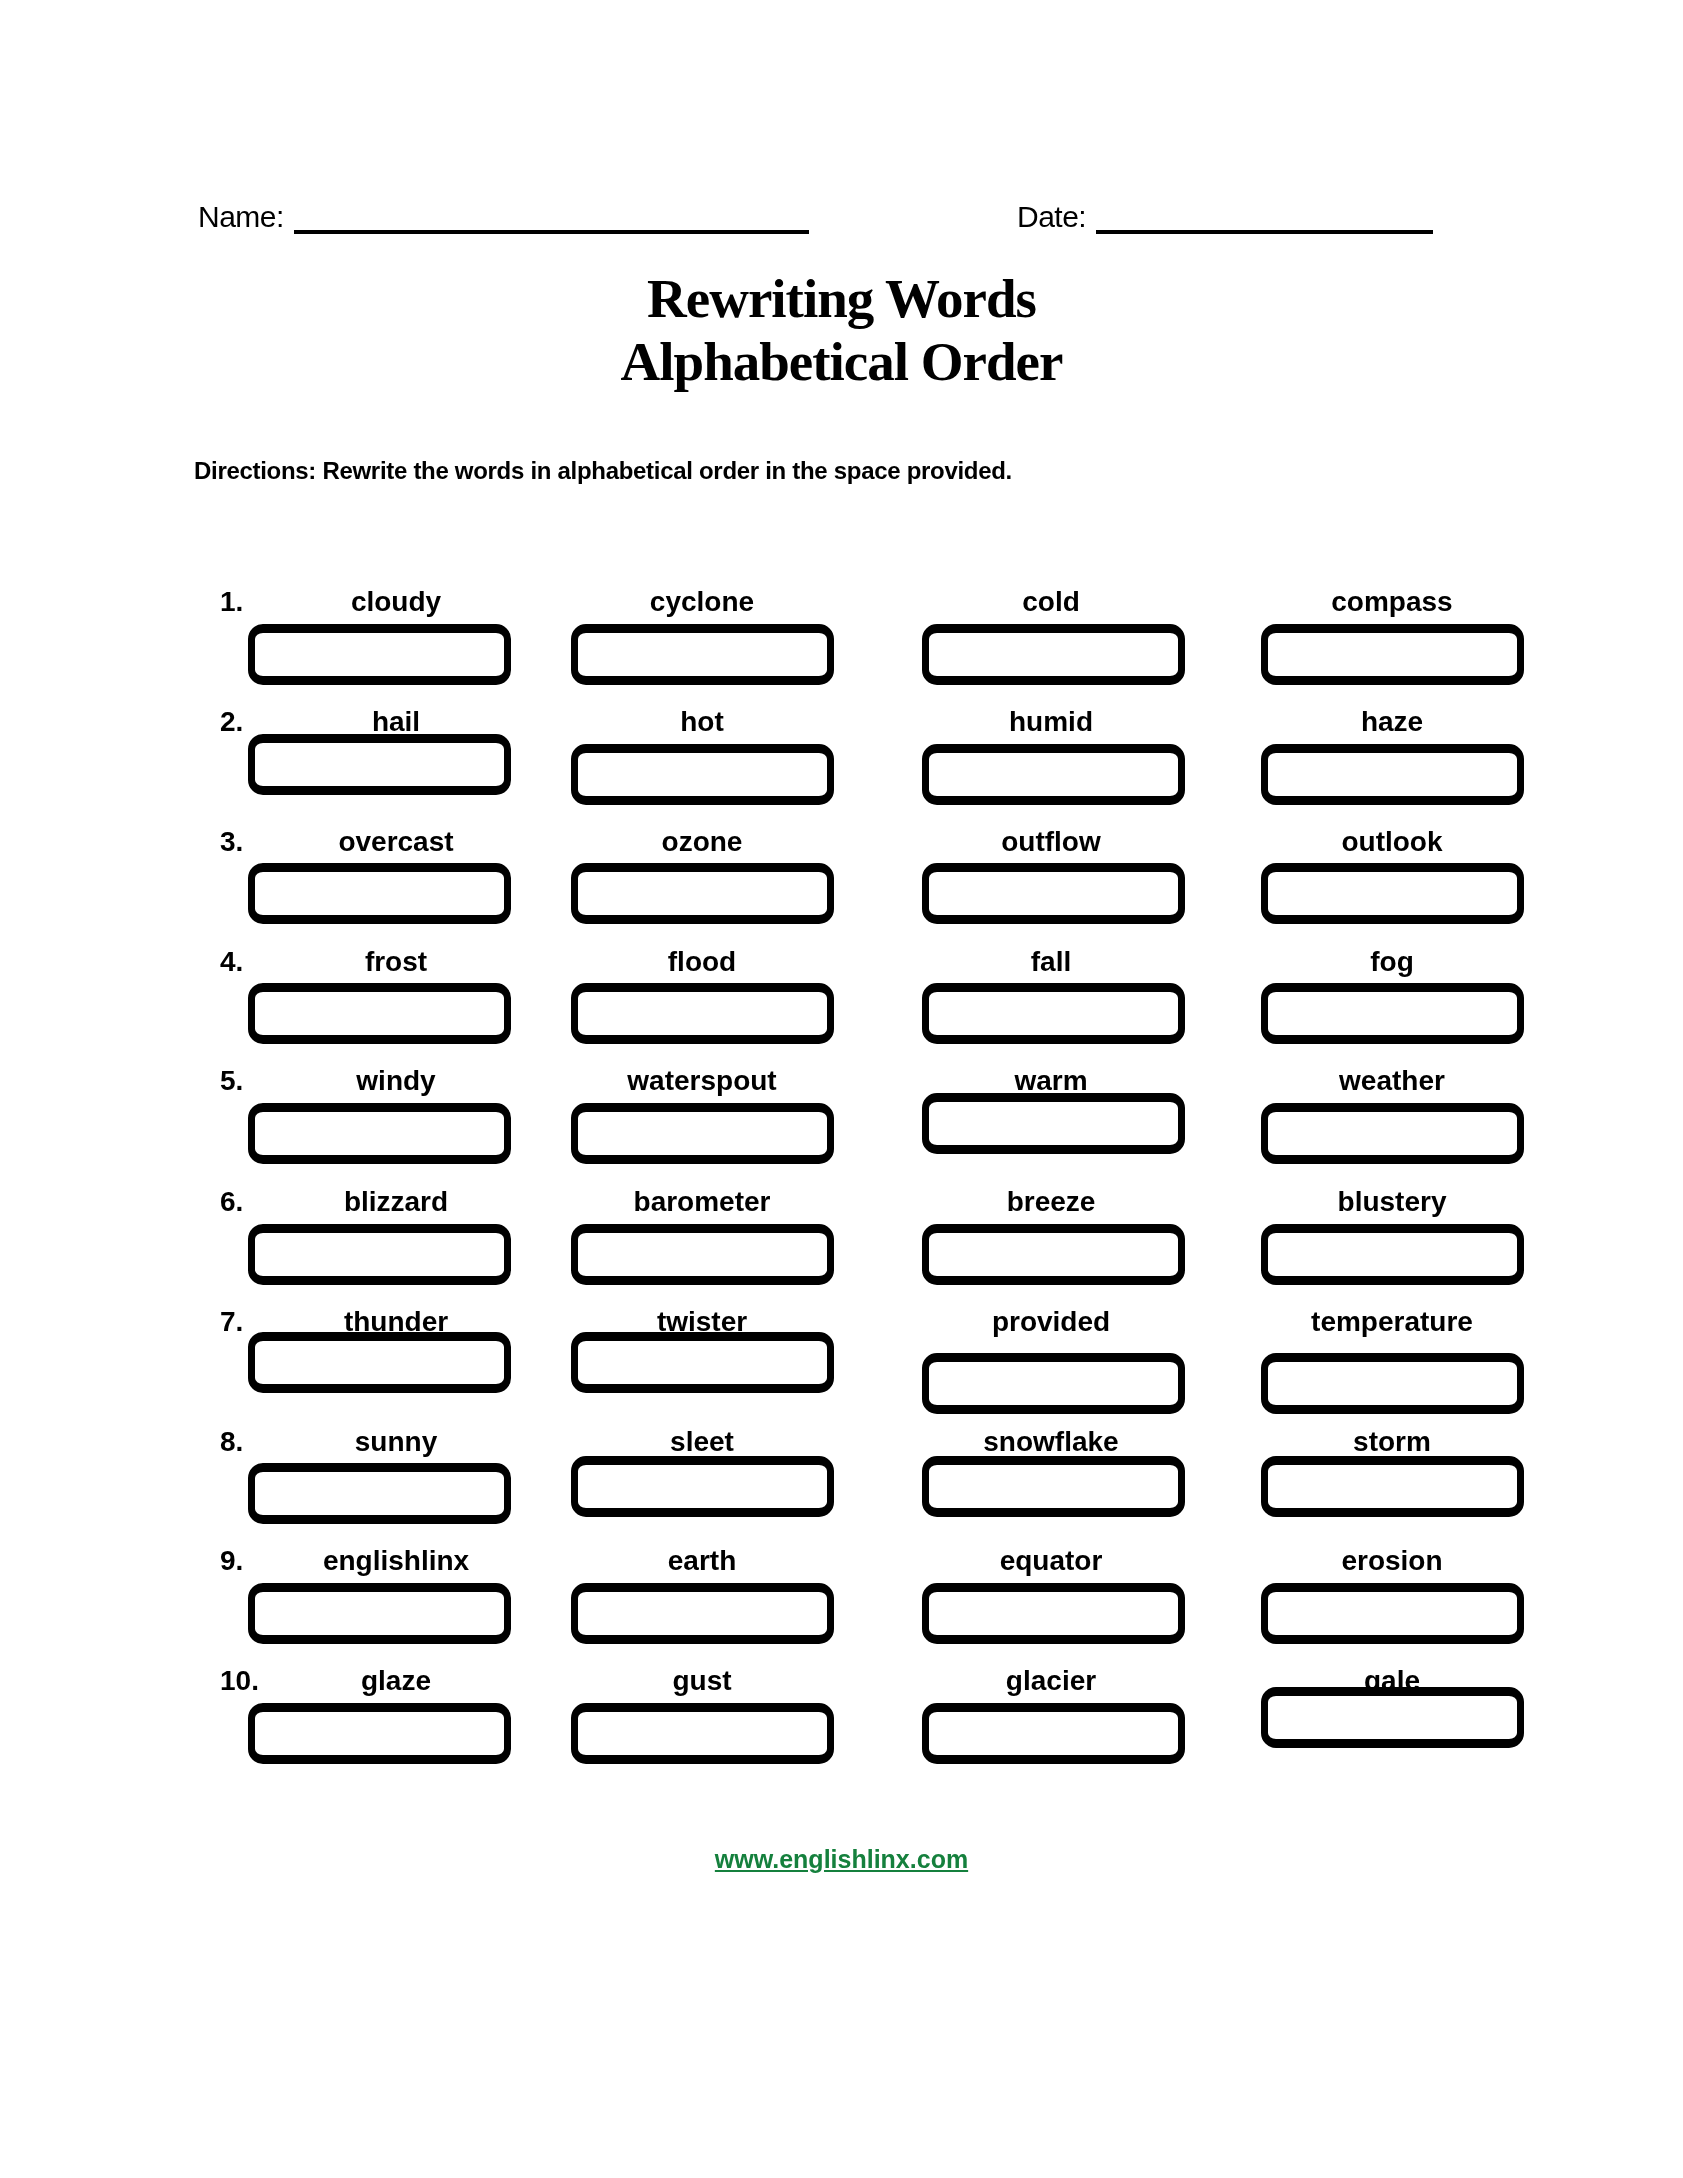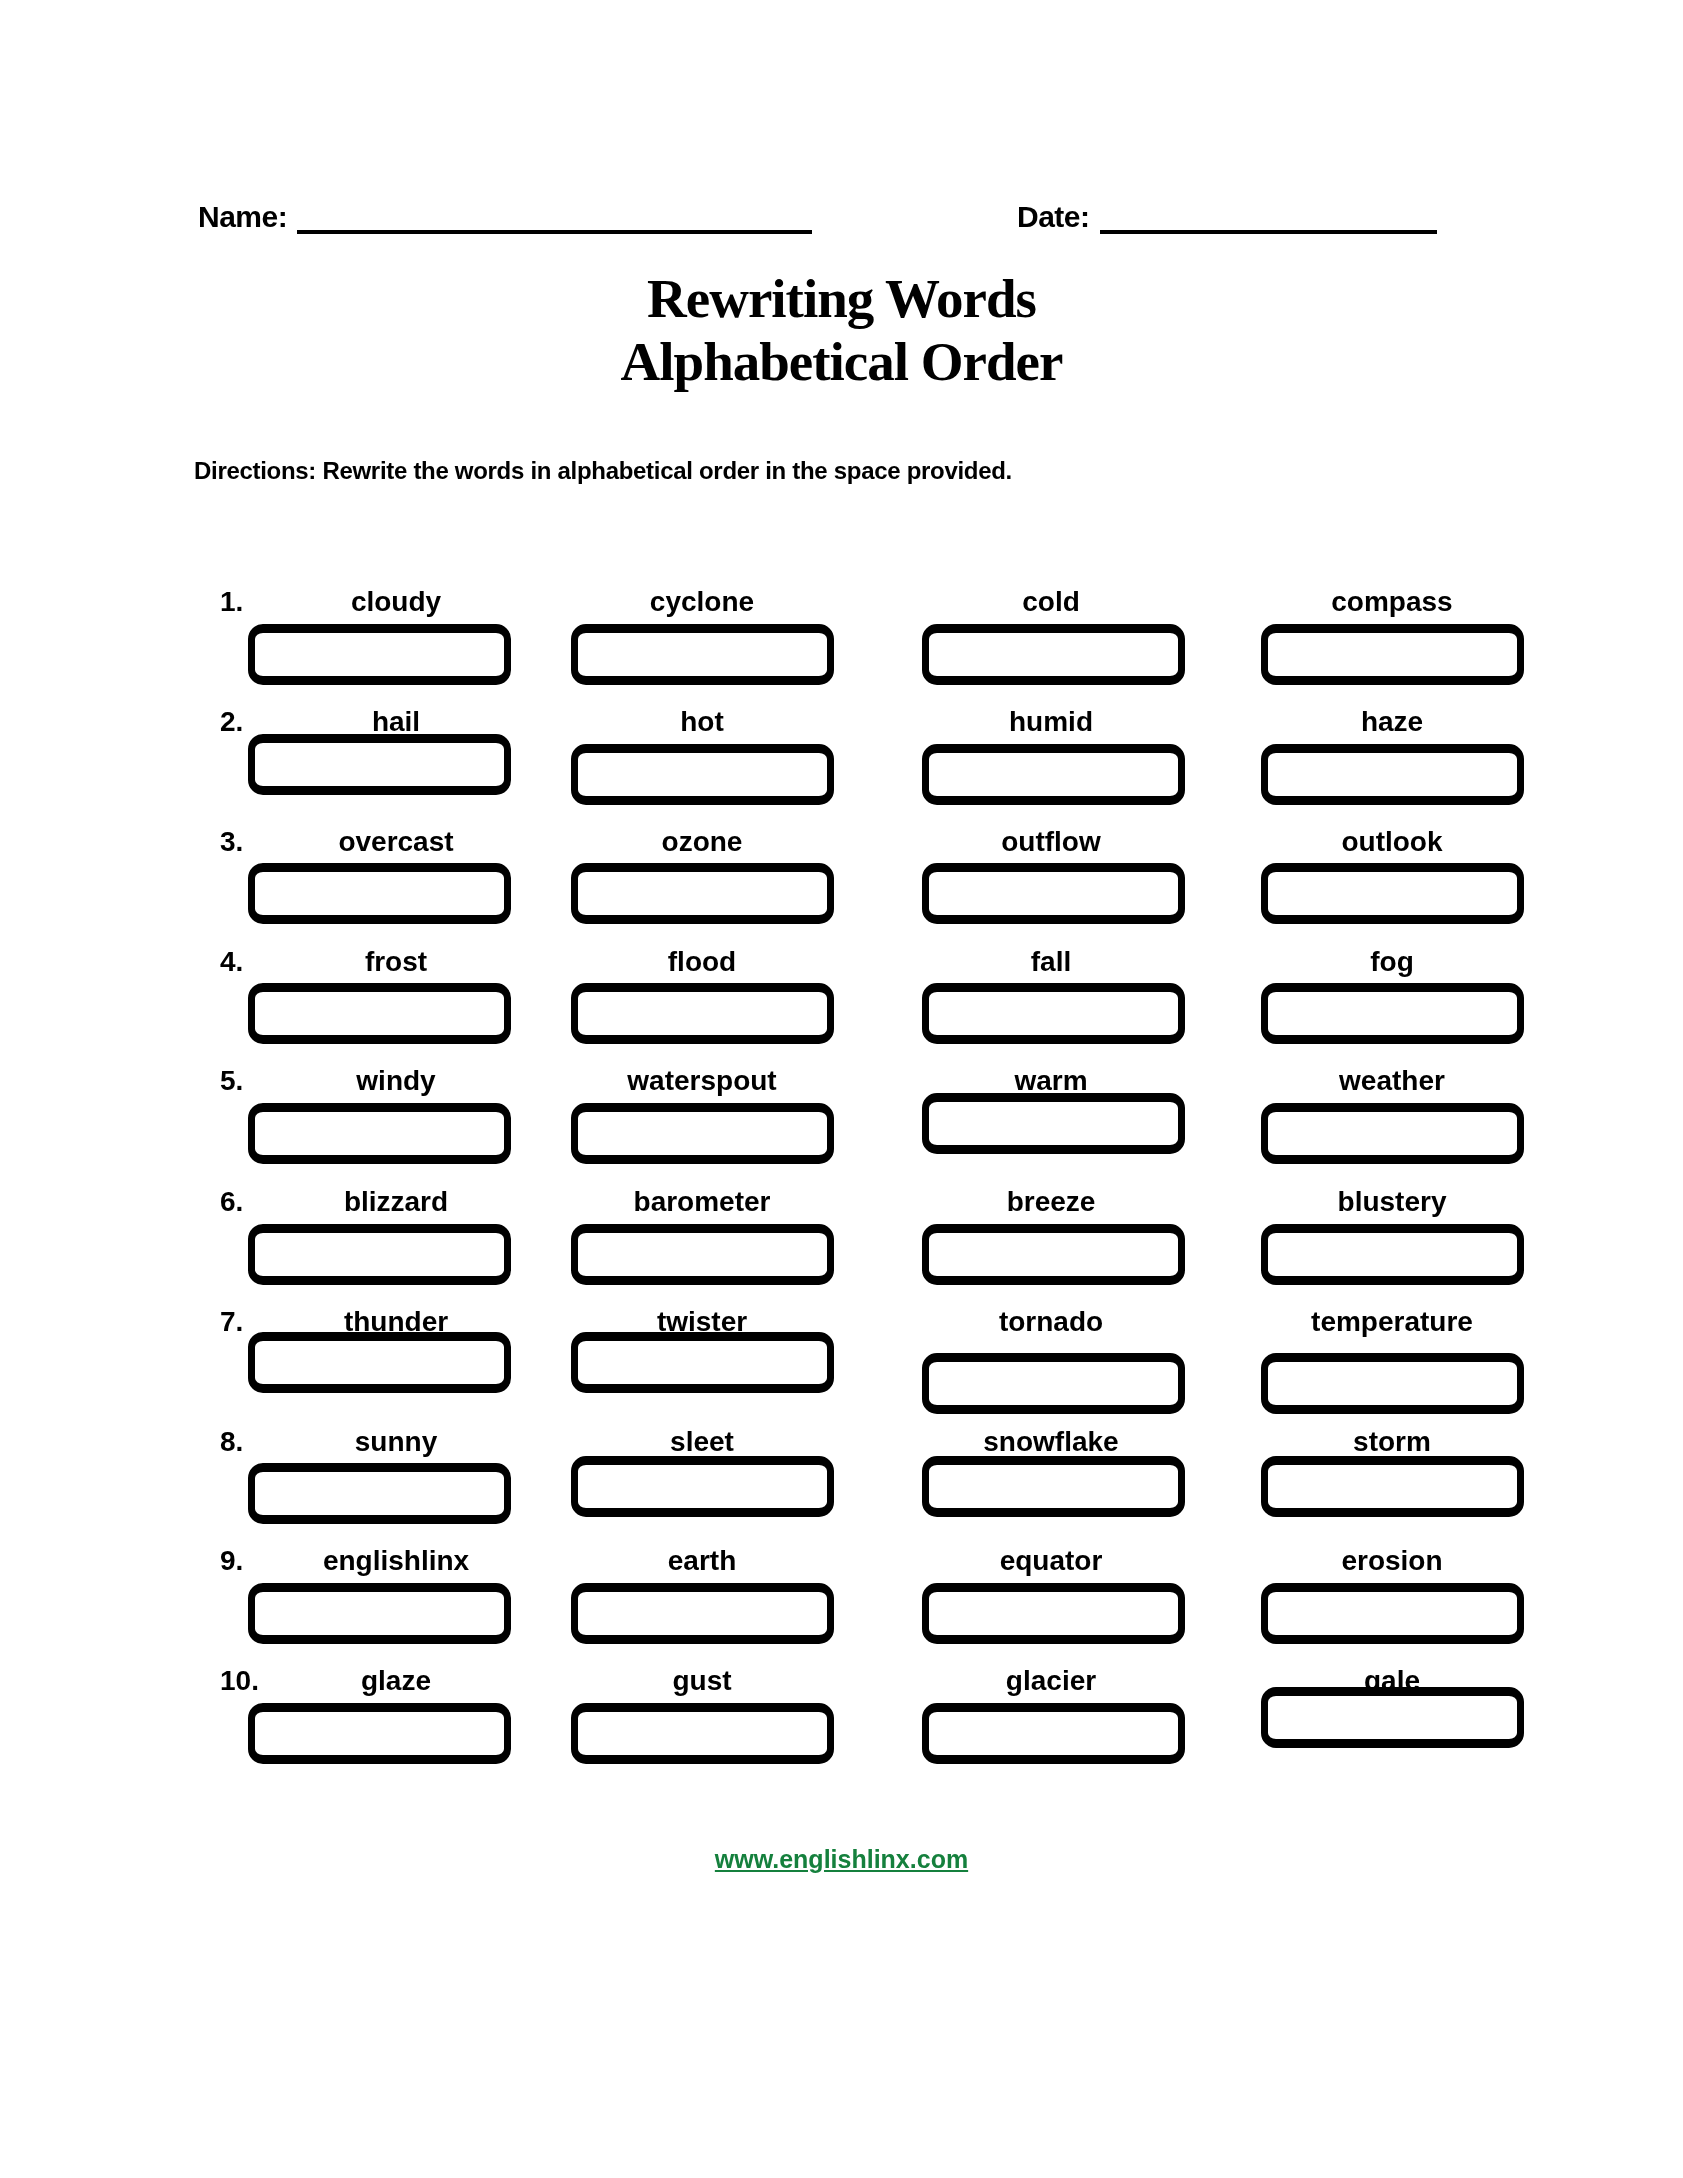--- a/index.html
+++ b/index.html
@@ -12,21 +12,21 @@
     color:#000000;
     overflow:hidden;
   }
   
   .field{
     position:absolute;
     display:flex;
     align-items:flex-end;
     gap:10px;
     font-size:30px;
-    font-weight:bold;
+    font-weight:normal;
     line-height:34px;
     letter-spacing:-0.5px;
   }
   .blank{
     display:inline-block;
     border-bottom:4px solid #000;
     height:30px;
   }
   
   .title{
@@ -187,21 +187,21 @@
   </div>
   <div class="box col1" style="top:1224px"></div>
   <div class="box col2" style="top:1224px"></div>
   <div class="box col3" style="top:1224px"></div>
   <div class="box col4" style="top:1224px"></div>
 
   <div class="labels" style="top:1302px">
     <span class="num">7.</span>
     <span class="word wcol1">thunder</span>
     <span class="word wcol2">twister</span>
-    <span class="word wcol3">tornado</span>
+    <span class="word wcol3">provided</span>
     <span class="word wcol4">temperature</span>
   </div>
   <div class="box col1" style="top:1332px"></div>
   <div class="box col2" style="top:1332px"></div>
   <div class="box col3" style="top:1353px"></div>
   <div class="box col4" style="top:1353px"></div>
 
   <div class="labels" style="top:1422px">
     <span class="num">8.</span>
     <span class="word wcol1">sunny</span>

